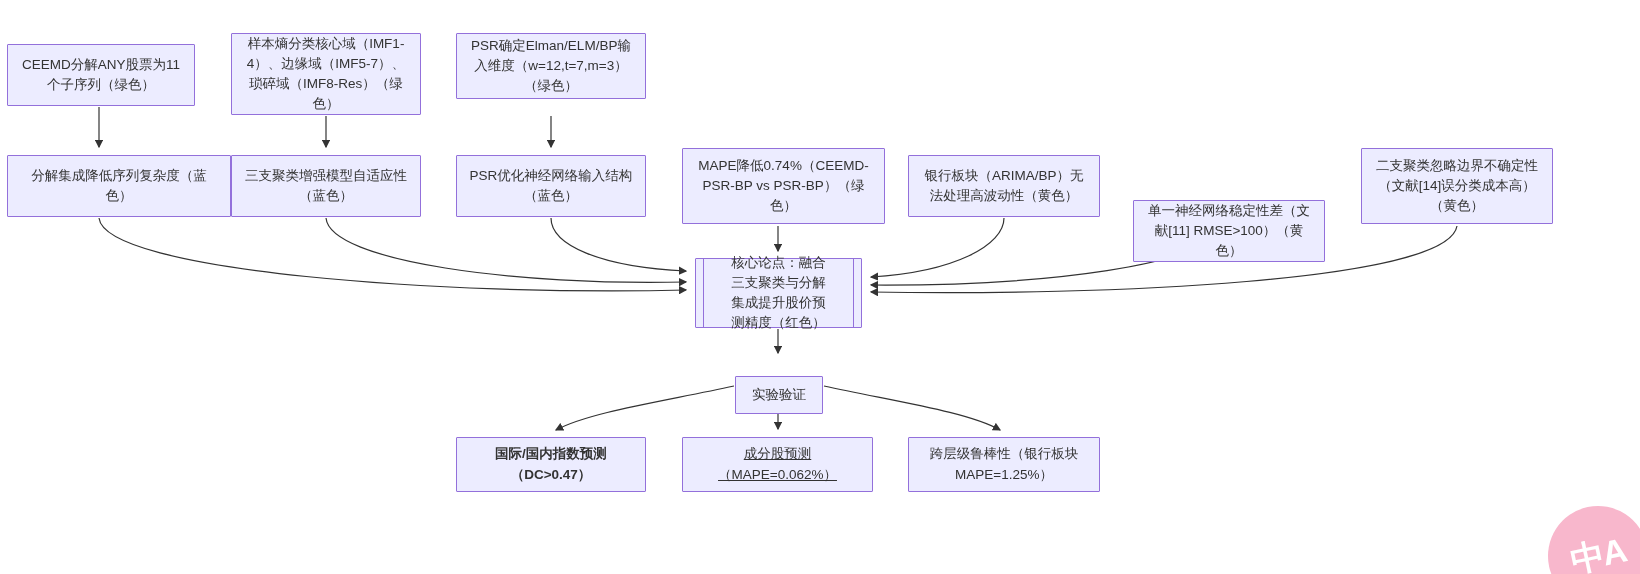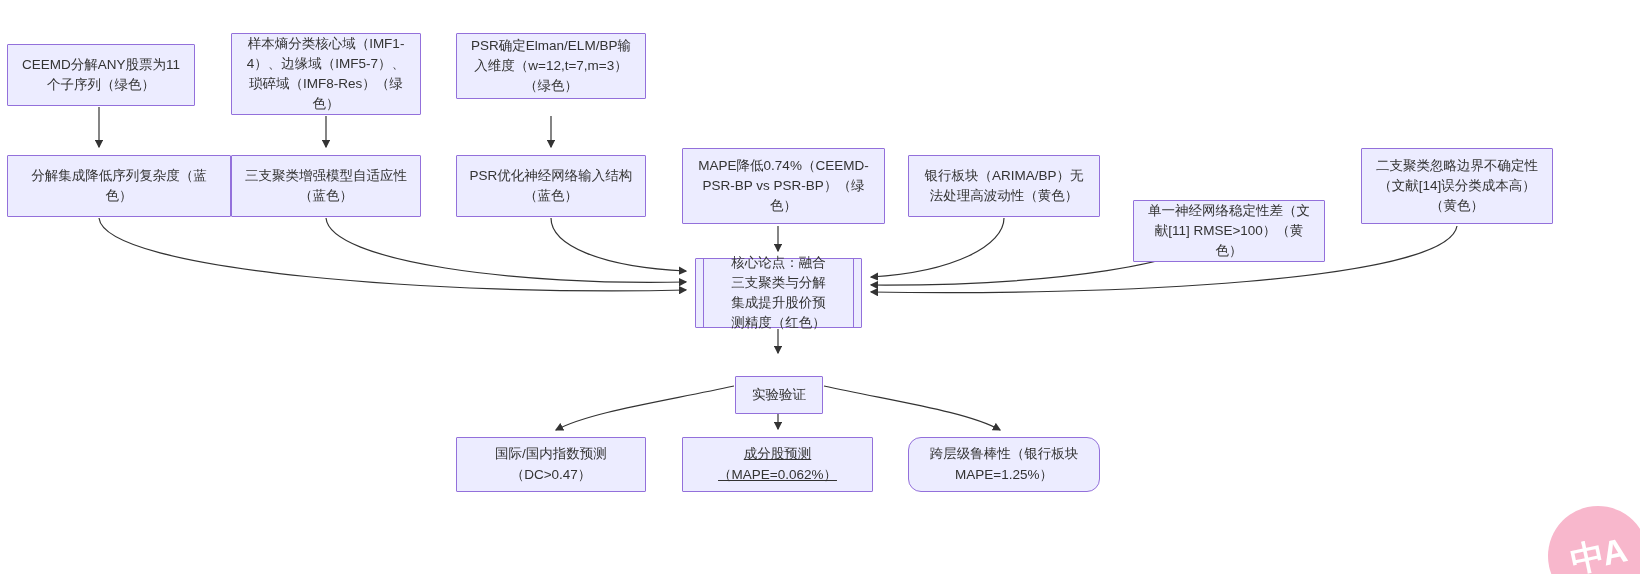--- a/index.html
+++ b/index.html
@@ -99,23 +99,23 @@
   <div class="node" style="left:908px;top:155px;width:192px;height:62px;">银行板块（ARIMA/BP）无法处理高波动性（黄色）</div>
 
   <div class="node" style="left:1133px;top:155px;width:192px;height:62px;margin-top:45px;">单一神经网络稳定性差（文献[11] RMSE&gt;100）（黄色）</div>
 
   <div class="node" style="left:1361px;top:148px;width:192px;height:76px;text-align:center;">二支聚类忽略边界不确定性（文献[14]误分类成本高）（黄色）</div>
 
   <div class="node subroutine" style="left:695px;top:258px;width:167px;height:70px;">核心论点：融合三支聚类与分解集成提升股价预测精度（红色）</div>
 
   <div class="node" style="left:735px;top:360px;width:88px;height:38px;margin-top:16px;">实验验证</div>
 
-  <div class="node" style="left:456px;top:437px;width:190px;height:55px;">国际/国内指数预测（DC&gt;0.47）</div>
+  <div class="node" style="left:456px;top:437px;width:190px;height:55px;font-weight:bold;">国际/国内指数预测（DC&gt;0.47）</div>
 
   <div class="node" style="left:682px;top:437px;width:191px;height:55px;text-decoration:underline;">成分股预测（MAPE=0.062%）</div>
 
-  <div class="node" style="left:908px;top:437px;width:192px;height:55px;border-radius:13px;">跨层级鲁棒性（银行板块 MAPE=1.25%）</div>
+  <div class="node" style="left:908px;top:437px;width:192px;height:55px;">跨层级鲁棒性（银行板块 MAPE=1.25%）</div>
 
   <div id="watermark">
     <span>中A</span>
   </div>
 
 </div>
 
 </body></html>

